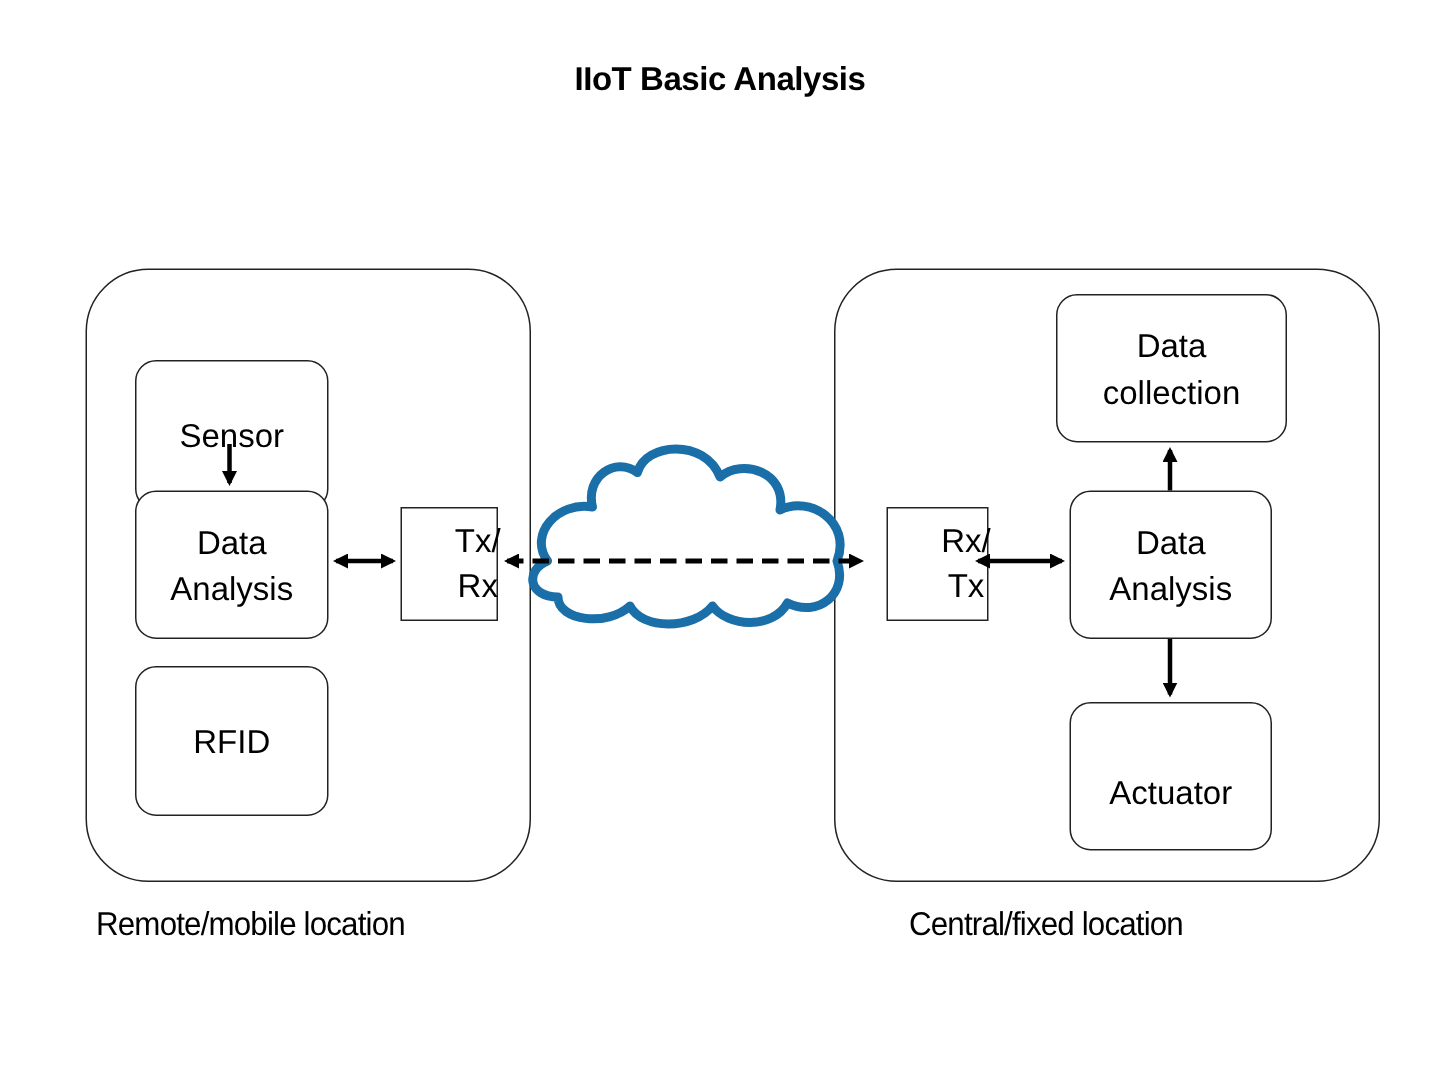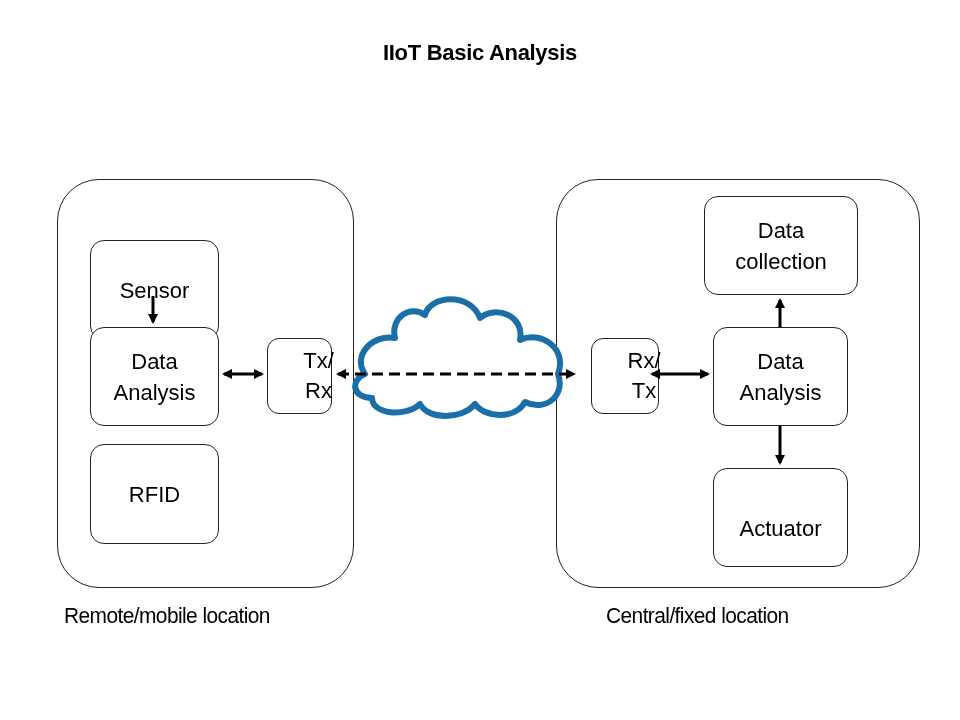--- a/index.html
+++ b/index.html
@@ -4,21 +4,21 @@
   <style>
     html, body { margin: 0; padding: 0; background: #ffffff; }
     body { width: 960px; height: 720px; position: relative; overflow: hidden;
            font-family: "Liberation Sans", sans-serif; color: #000; }
     .title { position: absolute; left: 0; top: 40px; width: 960px; text-align: center;
              font-weight: bold; font-size: 22px; letter-spacing: -0.3px; }
     .container { position: absolute; border: 1.3px solid #222; border-radius: 42px; box-sizing: border-box; background: #fff; }
     .node { position: absolute; border: 1.2px solid #222; border-radius: 14px; box-sizing: border-box;
             display: flex; align-items: center; justify-content: center; text-align: center;
             font-size: 22px; line-height: 31px; background: #fff; }
-    .node.small { border-radius: 12px; font-size: 22px; line-height: 30px; padding-left: 38px; }
+    .node.small { border-radius: 0; font-size: 22px; line-height: 30px; padding-left: 38px; }
     .caption { position: absolute; font-size: 22px; letter-spacing: -0.6px; transform: scaleX(0.95); transform-origin: left top; }
     svg.overlay { position: absolute; left: 0; top: 0; }
   </style>
 </head>
 <body>
 
 <div class="title">IIoT Basic Analysis</div>
 
 <div class="container" style="left:57px; top:179px; width:297px; height:409px;"></div>
 

